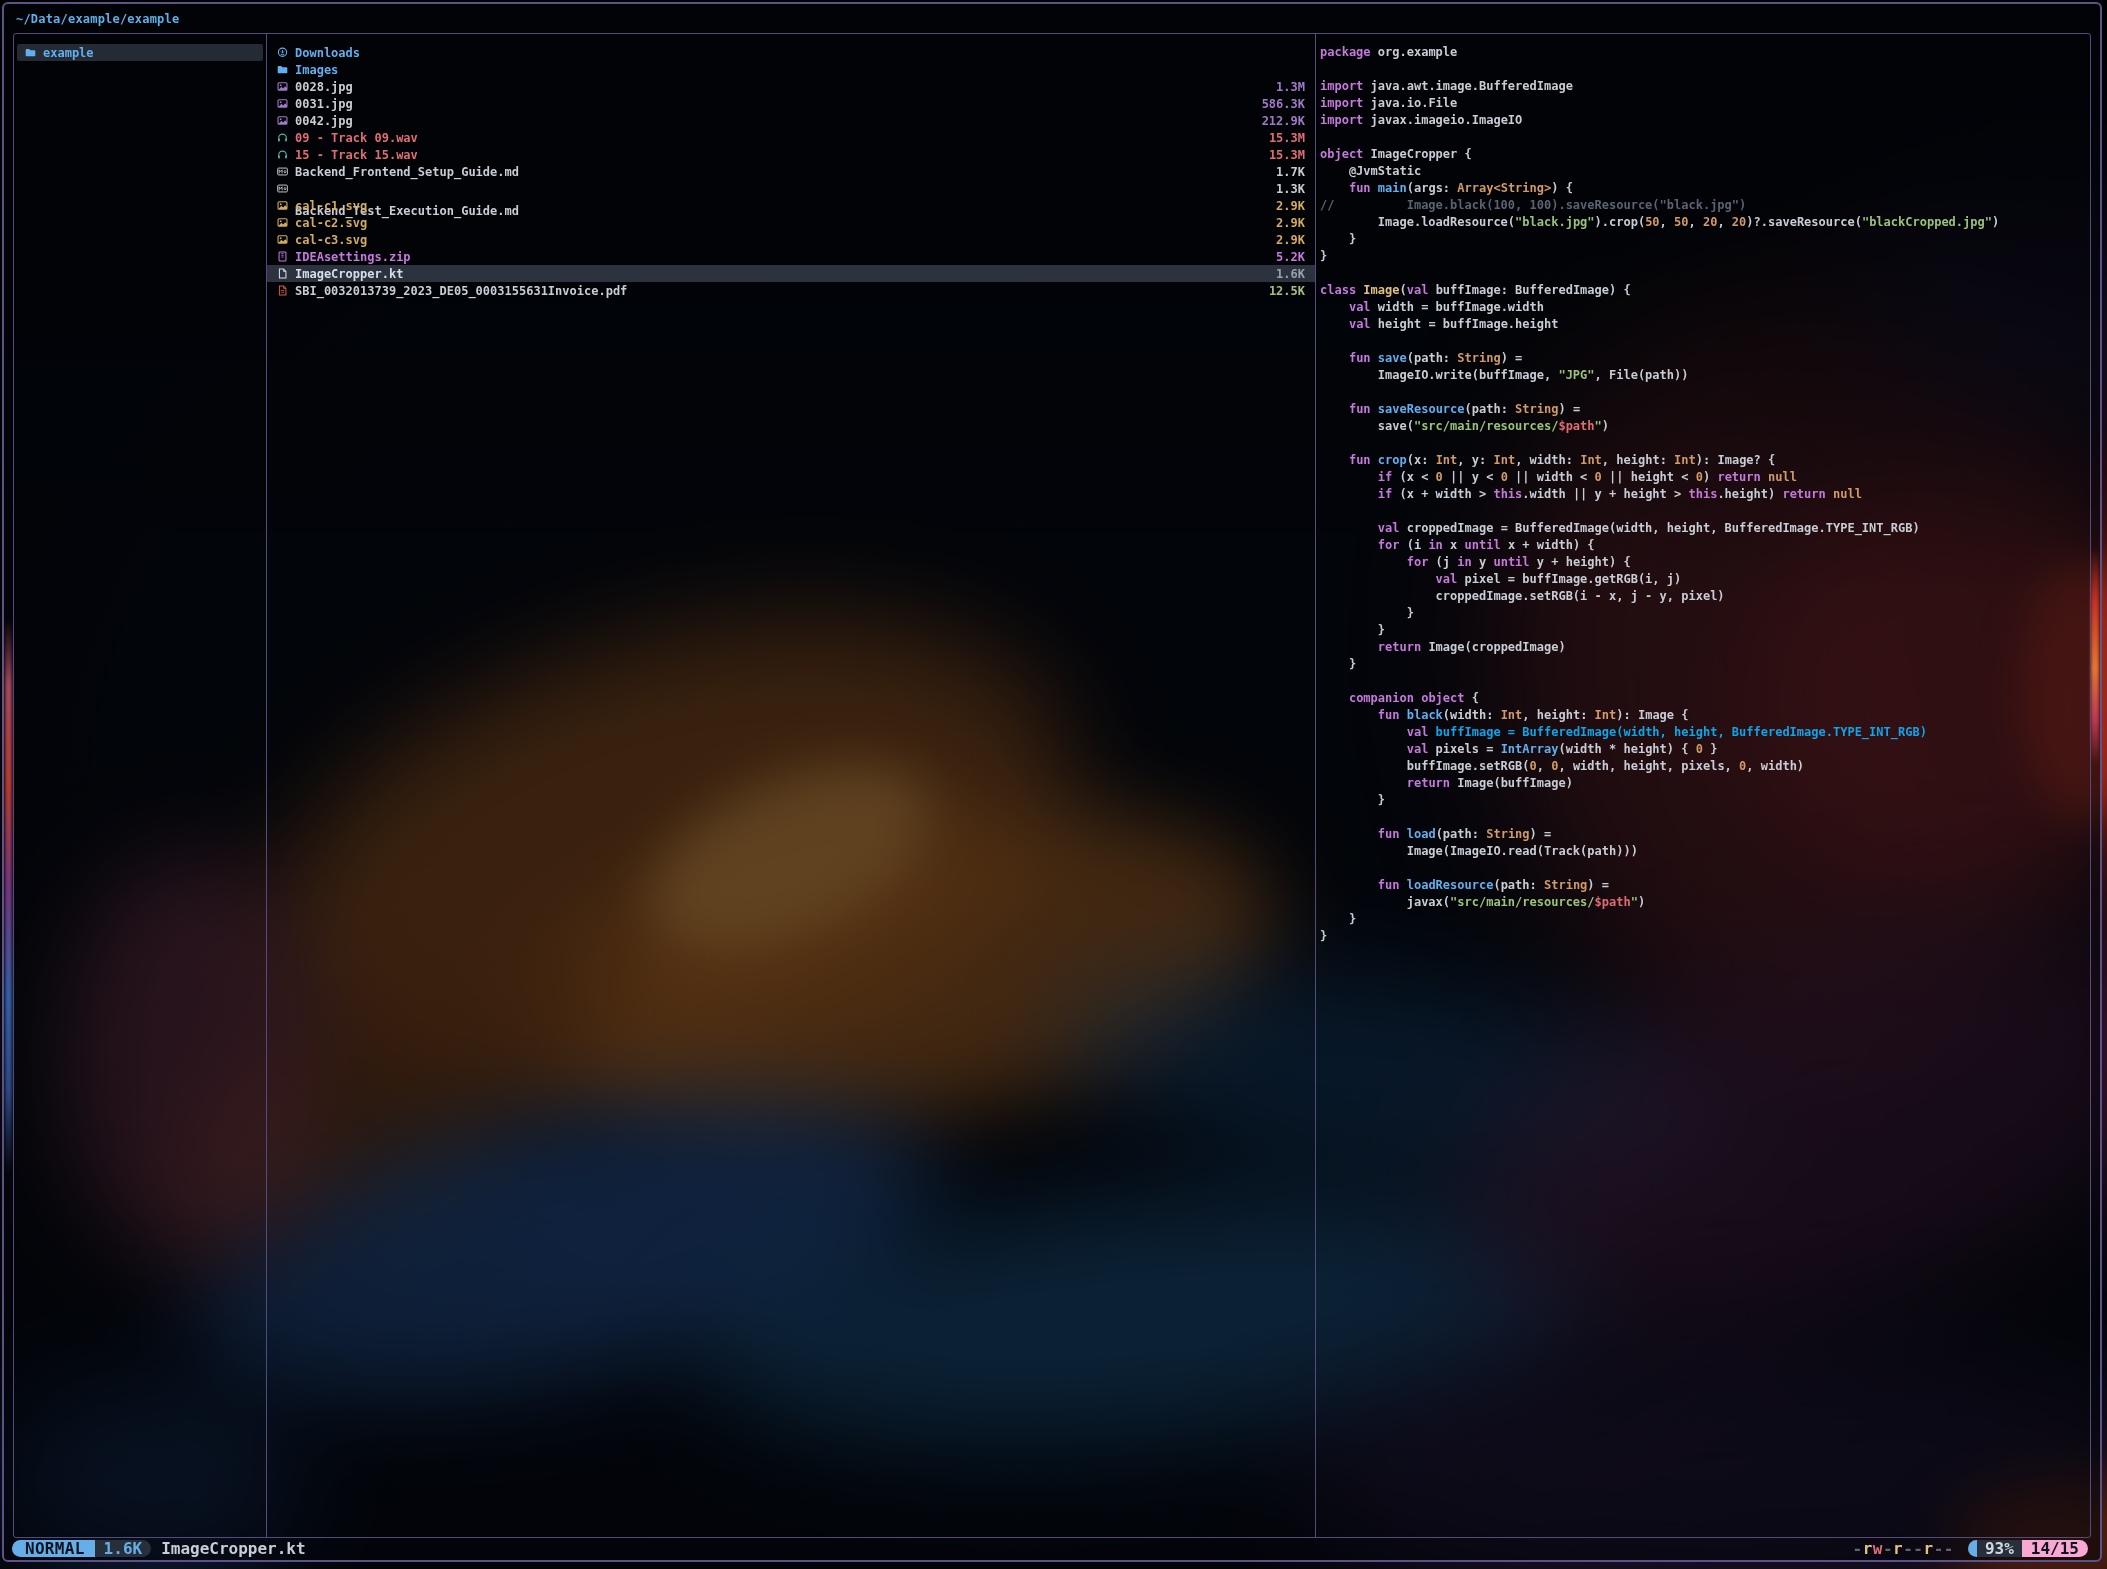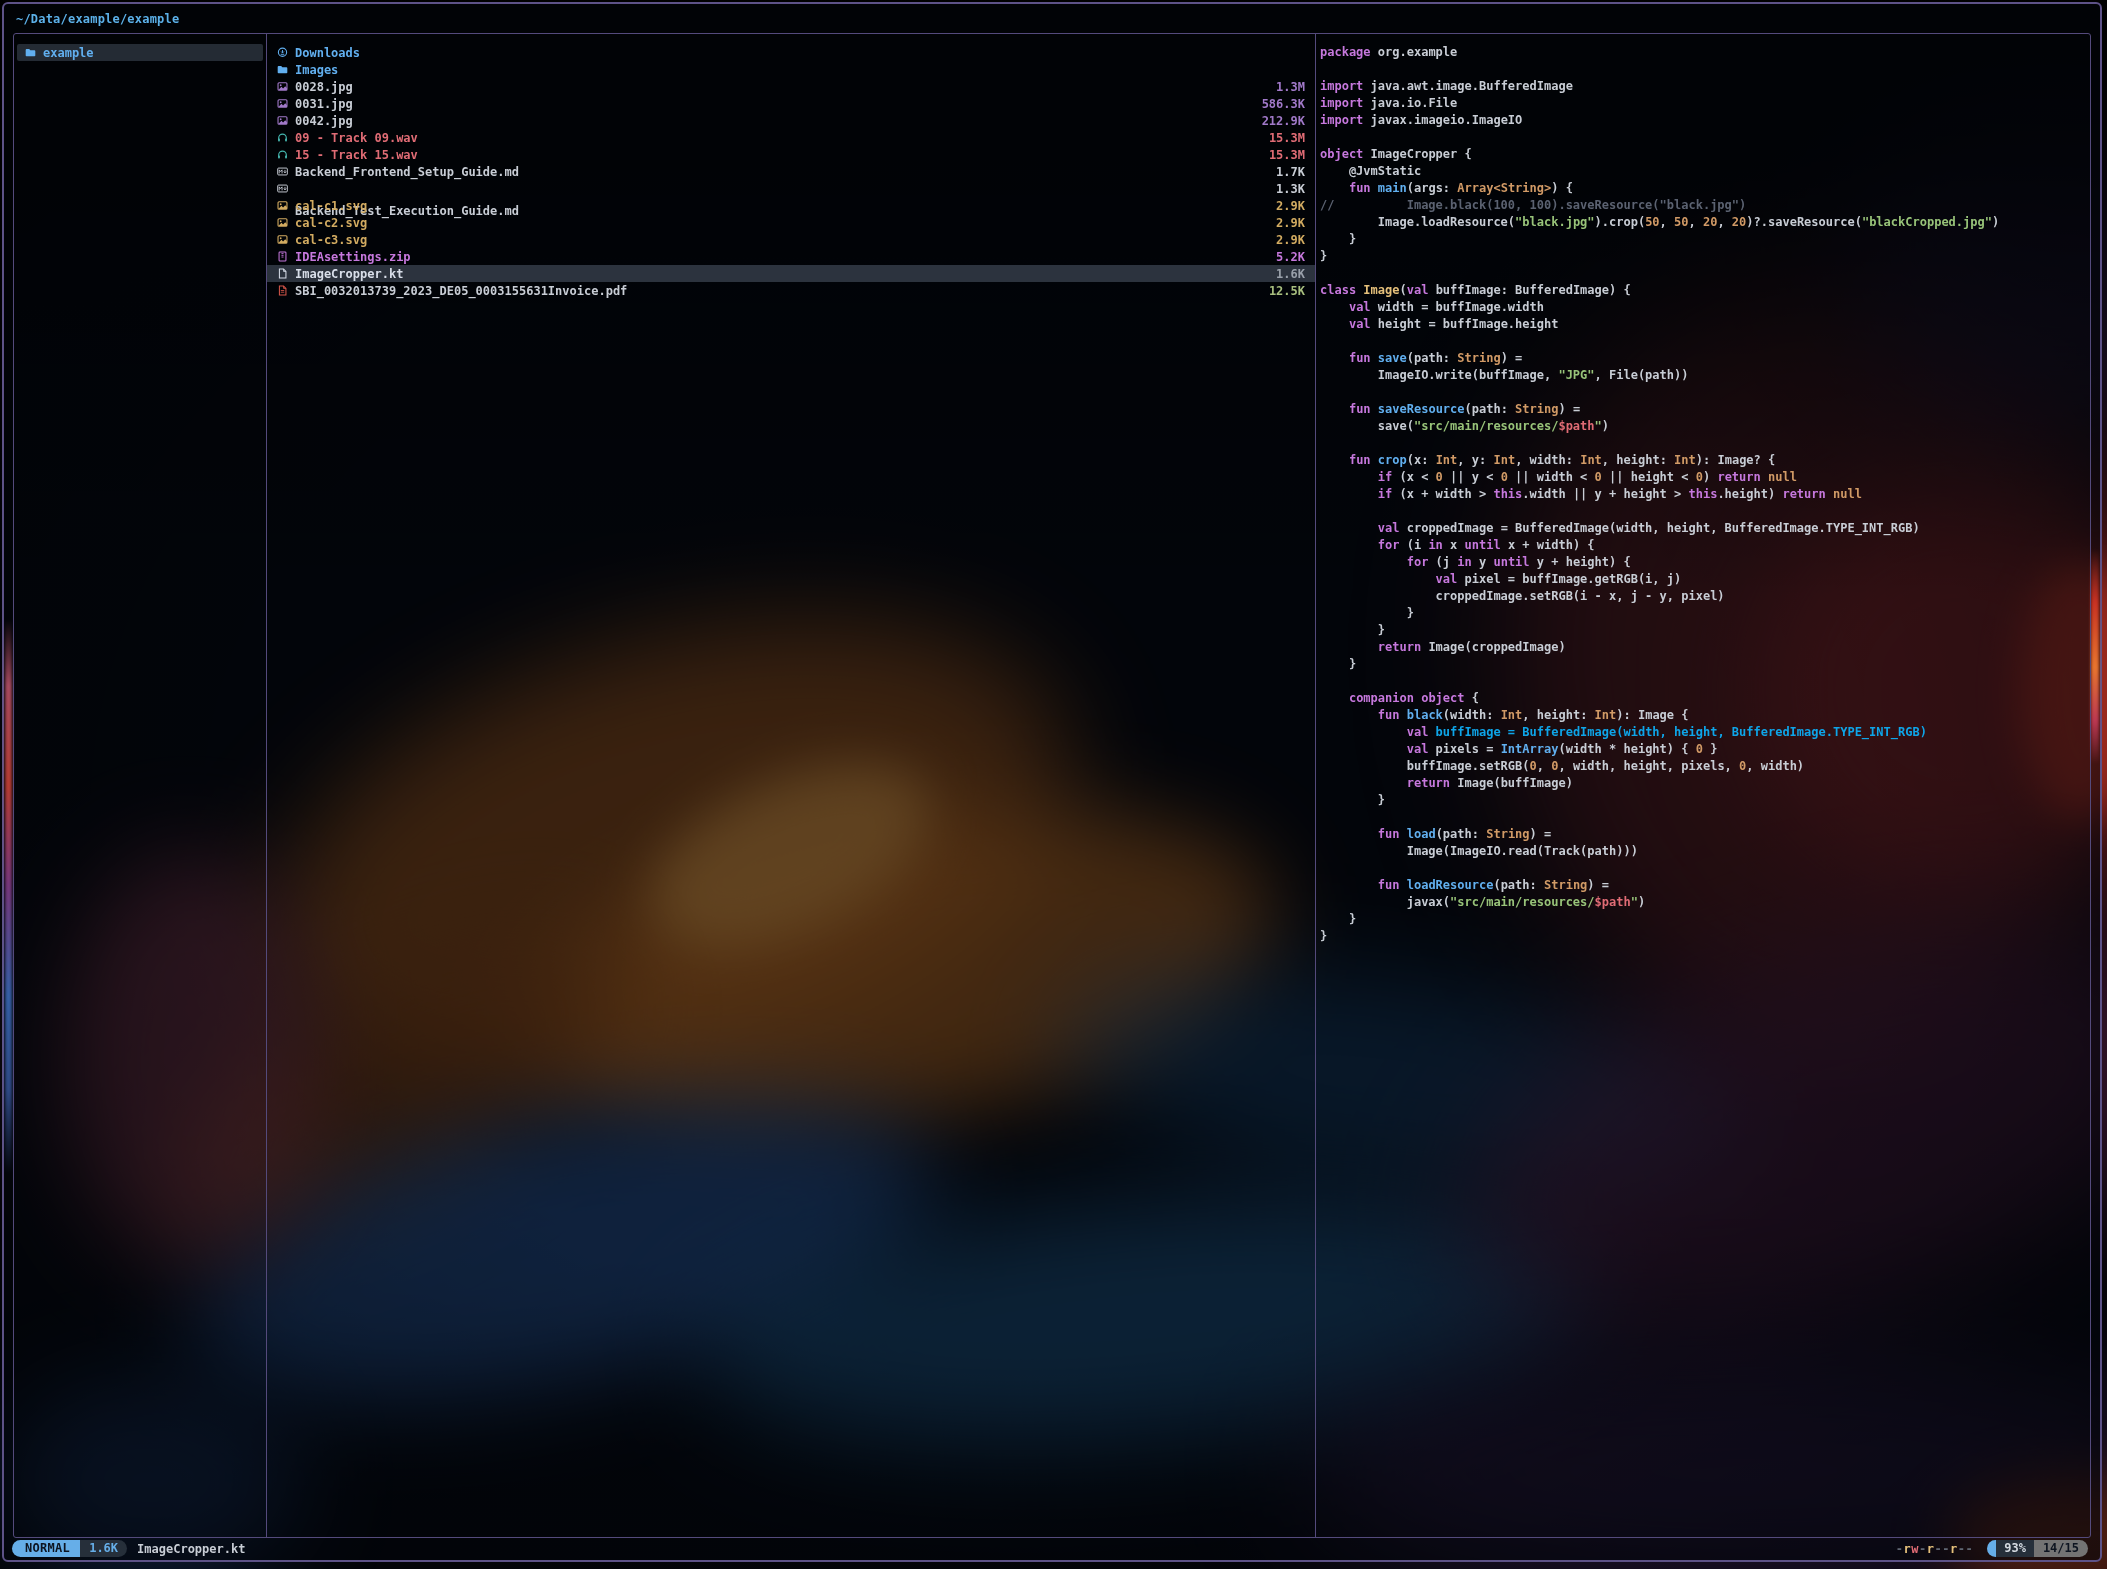--- a/index.html
+++ b/index.html
@@ -47,31 +47,31 @@
   .ficon{width:13px;height:13px;display:inline-flex;align-items:center;justify-content:center;margin-right:6px;flex:0 0 auto;}
   .ficon svg{width:11px;height:11px;display:block;}
   .fname{white-space:pre;}
   .fsize{margin-left:auto;white-space:pre;}
   
   .code-line{height:17px;line-height:17px;font-size:12px;font-weight:700;white-space:pre;}
   
   #statusbar{
     position:absolute;left:8px;right:12px;bottom:3px;height:17px;z-index:12;
     display:flex;align-items:center;justify-content:space-between;
-    font-size:12px;font-weight:700;
+    font-size:16px;font-weight:700;
   }
   .sb-left,.sb-right{display:flex;align-items:center;height:17px;}
   .seg{height:17px;line-height:17px;display:inline-block;}
   #mode{background:#66aee8;color:#0d1420;padding:0 10px 0 13px;border-radius:9px 0 0 9px;letter-spacing:.3px;}
   #fsize-seg{background:#262f3a;color:#66aee8;padding:0 9px;border-radius:0 9px 9px 0;}
   #sb-filename{margin-left:10px;color:#c8cdd5;}
   #perms{margin-right:14px;letter-spacing:.5px;}
   #cap-blue{width:9px;background:#66aee8;border-radius:9px 0 0 9px;}
   #percent{background:#262f3a;color:#d4d9e0;padding:0 8px;}
-  #position{background:#737373;color:#0d1420;padding:0 9px;border-radius:0 9px 9px 0;}
+  #position{background:#f9a8d4;color:#0d1420;padding:0 9px;border-radius:0 9px 9px 0;}
 </style>
 </head>
 <body>
 
 <div id="wallpaper">
   <div class="blob" style="left:260px;top:640px;width:820px;height:420px;background:#b4601a;opacity:.75;filter:blur(52px);transform:rotate(-16deg);"></div>
   <div class="blob" style="left:520px;top:820px;width:760px;height:300px;background:#d97a22;opacity:.7;filter:blur(42px);transform:rotate(-10deg);"></div>
   <div class="blob" style="left:640px;top:780px;width:300px;height:150px;background:#f0a446;opacity:.8;filter:blur(26px);transform:rotate(-24deg);"></div>
   <div class="blob" style="left:150px;top:980px;width:500px;height:220px;background:#8a4512;opacity:.7;filter:blur(46px);transform:rotate(-30deg);"></div>
   <div class="blob" style="left:180px;top:1120px;width:760px;height:260px;background:#2f66b5;opacity:.7;filter:blur(46px);transform:rotate(-12deg);"></div>

